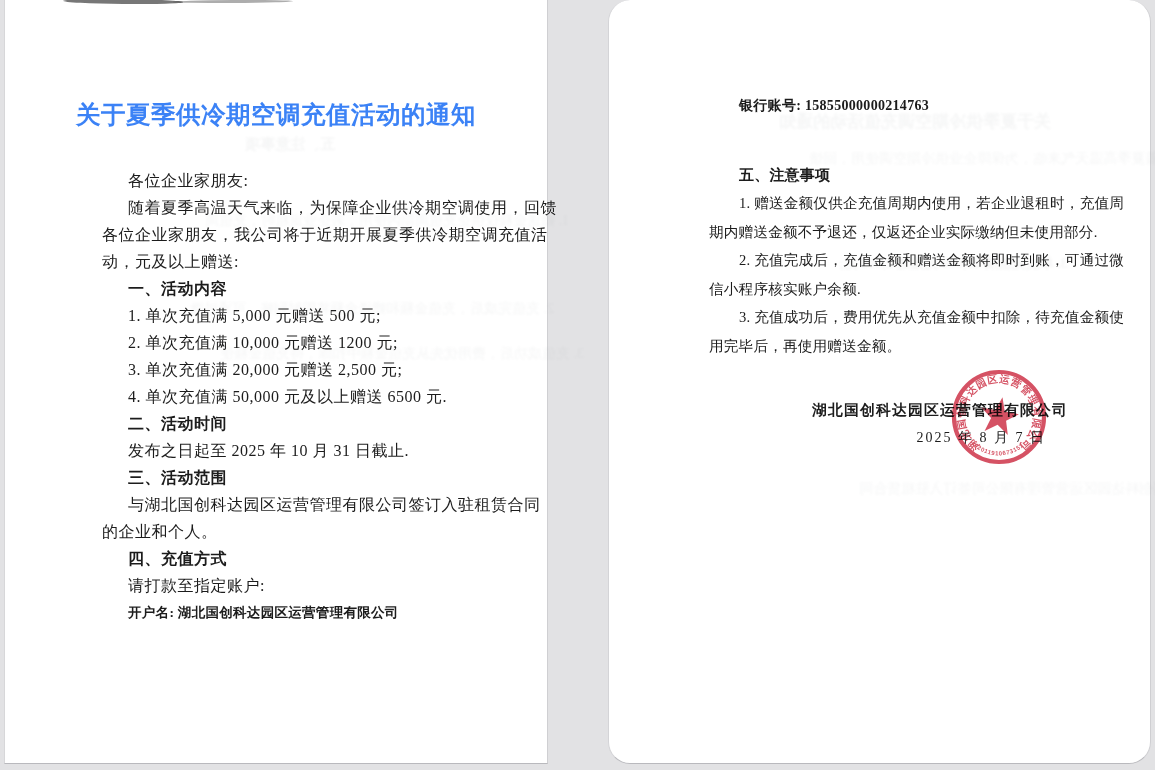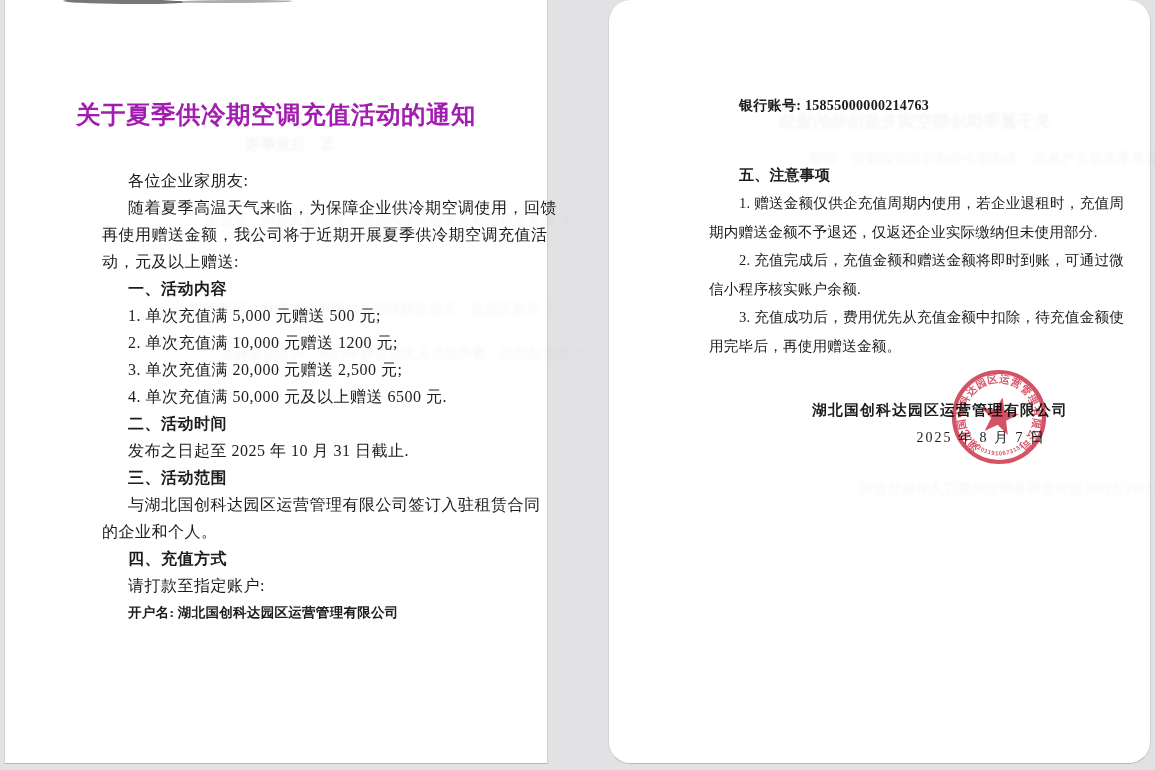--- a/index.html
+++ b/index.html
@@ -13,21 +13,21 @@
   .page{
     position:absolute;top:0;height:763px;background:#ffffff;
     border-bottom:1px solid #b9b9bd;
   }
   .page-left{left:4px;width:542px;border-left:1px solid #d7d7d9;border-right:1px solid #cfcfd2;}
   .page-right{left:608px;width:541px;border-left:1px solid #d4d4d7;border-right:1px solid #cfcfd2;border-radius:22px;}
 
   .doc-title{
     position:absolute;left:0;top:98px;width:100%;
     text-align:center;font-size:24.5px;font-weight:900;letter-spacing:0.5px;
-    color:#a21caf;
+    color:#3b82f6;
   }
   .body-col{position:absolute;}
   .col-left{left:97px;top:167px;width:437px;font-size:16px;letter-spacing:0.5px;}
   .col-left .line{height:27px;line-height:27px;white-space:nowrap;}
   .col-right{left:100px;top:92px;width:372px;font-size:14.6px;letter-spacing:0.2px;}
   .col-right .line{height:28.5px;line-height:28.5px;white-space:nowrap;}
 
   .indent{padding-left:26px;}
   .flush{padding-left:0;}
   .heading{padding-left:26px;font-weight:700;}
@@ -67,21 +67,21 @@
 
   <div class="page page-left">
     <div class="streak streak-1"></div>
     <div class="streak streak-2"></div>
 
     <div class="doc-title">关于夏季供冷期空调充值活动的通知</div>
 
     <div class="body-col col-left">
       <div class="line indent">各位企业家朋友:</div>
       <div class="line indent">随着夏季高温天气来临，为保障企业供冷期空调使用，回馈</div>
-      <div class="line flush">再使用赠送金额，我公司将于近期开展夏季供冷期空调充值活</div>
+      <div class="line flush">各位企业家朋友，我公司将于近期开展夏季供冷期空调充值活</div>
       <div class="line flush">动，元及以上赠送:</div>
       <div class="line heading">一、活动内容</div>
       <div class="line indent">1. 单次充值满 5,000 元赠送 500 元;</div>
       <div class="line indent">2. 单次充值满 10,000 元赠送 1200 元;</div>
       <div class="line indent">3. 单次充值满 20,000 元赠送 2,500 元;</div>
       <div class="line indent">4. 单次充值满 50,000 元及以上赠送 6500 元.</div>
       <div class="line heading">二、活动时间</div>
       <div class="line indent">发布之日起至 2025 年 10 月 31 日截止.</div>
       <div class="line heading">三、活动范围</div>
       <div class="line indent">与湖北国创科达园区运营管理有限公司签订入驻租赁合同</div>

